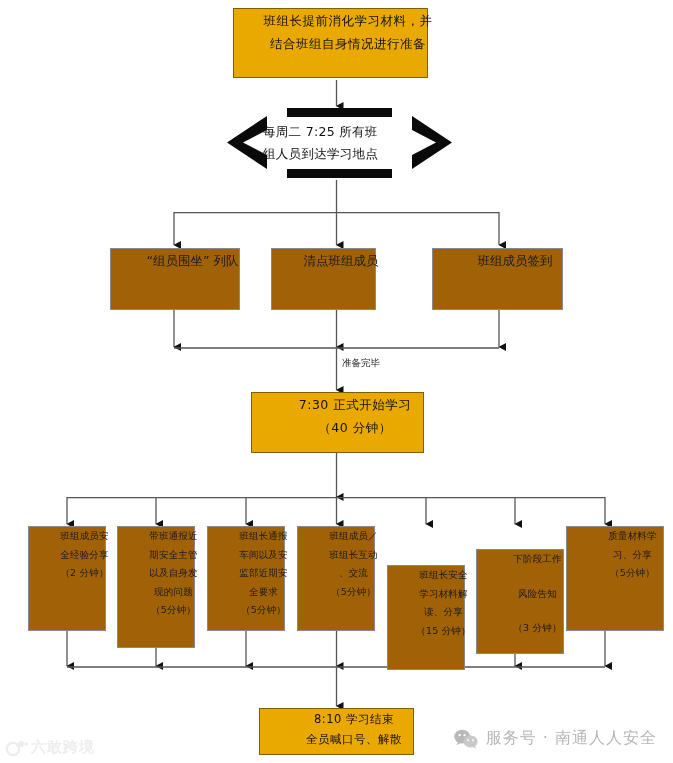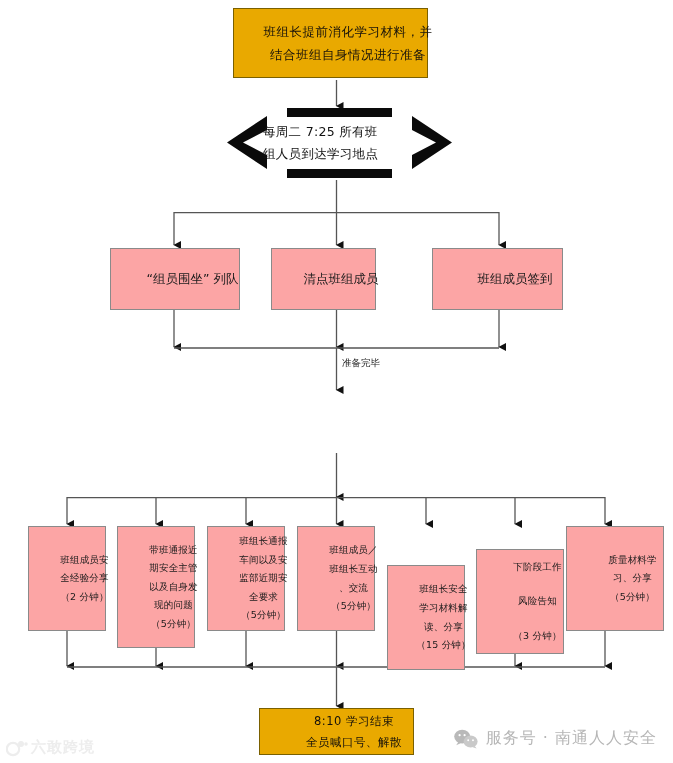--- a/index.html
+++ b/index.html
@@ -9,35 +9,35 @@
     background:#ffffff;
     font-family:"DejaVu Sans","Liberation Sans",sans-serif;
     color:#111;
     overflow:hidden;
     position:relative;
   }
   #chart{position:absolute;left:0;top:0;width:673px;height:763px;}
   svg.lines{position:absolute;left:0;top:0;width:673px;height:763px;pointer-events:none;}
 
   .node{position:absolute;box-sizing:border-box;display:flex;flex-direction:column;
-        align-items:center;justify-content:center;text-align:center;padding-left:35px;}
+        align-items:center;text-align:center;padding-left:35px;}
   .node .ln{display:block;white-space:nowrap;}
 
   
   .yellow{
     background:#E9A900;
     border:1px solid #7a6000;
     font-size:12.5px;
     line-height:1.85;
     letter-spacing:.5px;
     color:#17120a;
   }
   
   .plain{
-    background:#fca5a5;
+    background:#a16207;
     border:1px solid #8a8a8a;
     font-size:12.5px;
     line-height:1.9;
     color:#1a1a1a;
   }
   .small{
     font-size:9.5px;
     line-height:1.95;
     letter-spacing:.2px;
   }
@@ -138,20 +138,24 @@
   </div>
   <div class="node plain" style="left:271px;top:248px;width:105px;height:62px;">
     <span class="ln">清点班组成员</span>
   </div>
   <div class="node plain" style="left:432px;top:248px;width:131px;height:62px;">
     <span class="ln">班组成员签到</span>
   </div>
 
   <div class="edge-label" style="left:342px;top:357px;">准备完毕</div>
 
+  <div class="node yellow" style="left:251px;top:392px;width:173px;height:61px;">
+    <span class="ln">7:30 正式开始学习</span>
+    <span class="ln">（40 分钟）</span>
+  </div>
 
   <div class="node plain small" style="left:28px;top:526px;width:78px;height:105px;">
     <span class="ln">班组成员安</span>
     <span class="ln">全经验分享</span>
     <span class="ln">（2 分钟）</span>
   </div>
 
   <div class="node plain small" style="left:117px;top:526px;width:78px;height:122px;">
     <span class="ln">带班通报近</span>
     <span class="ln">期安全主管</span>

